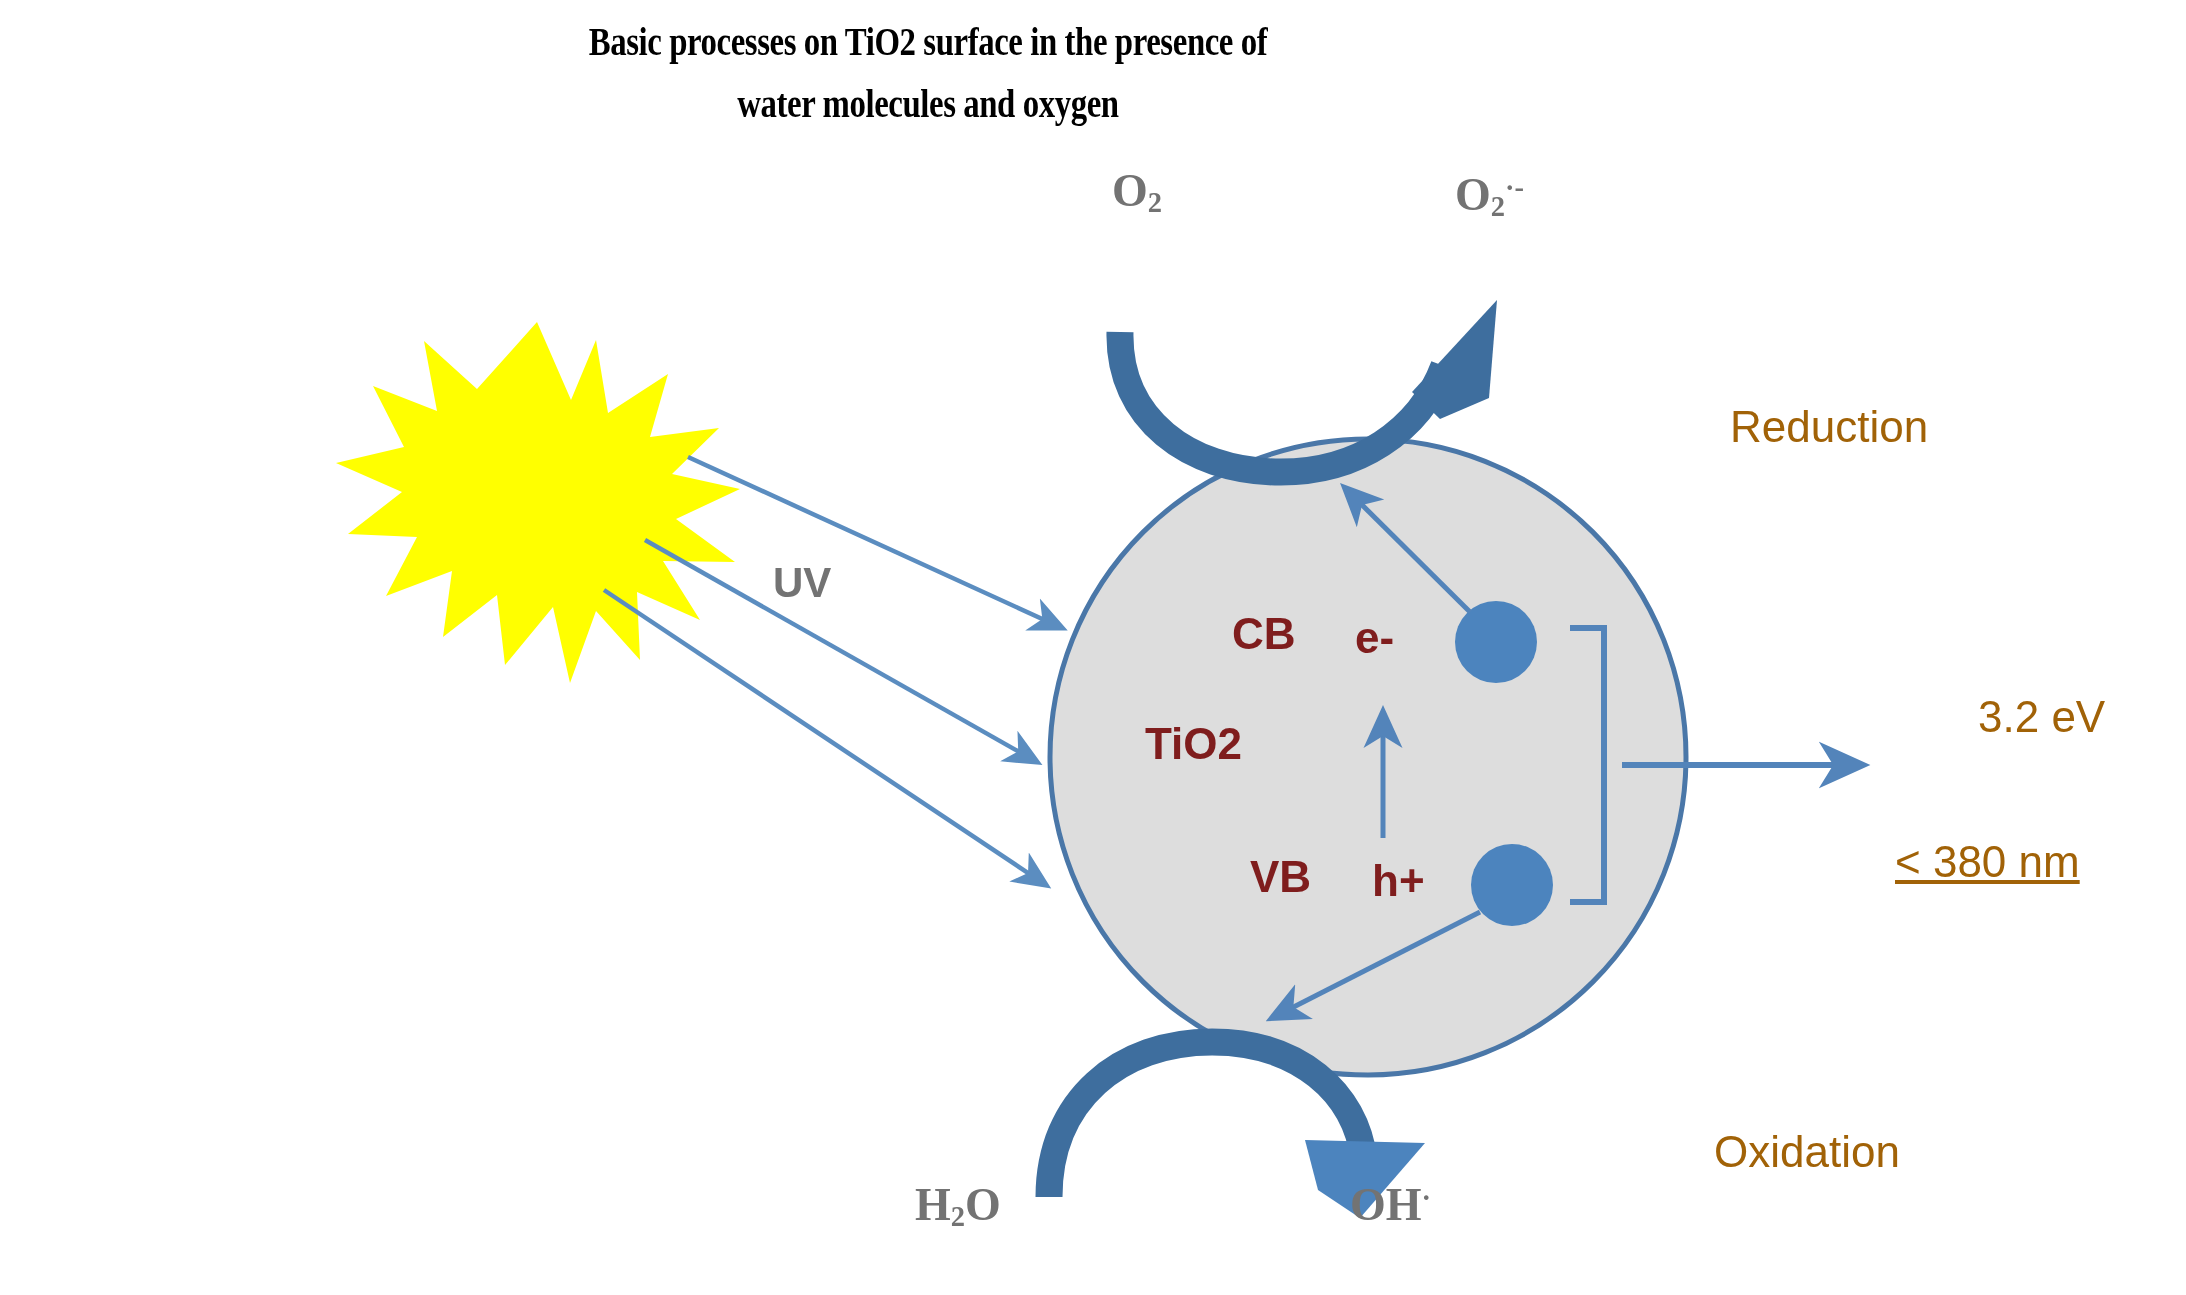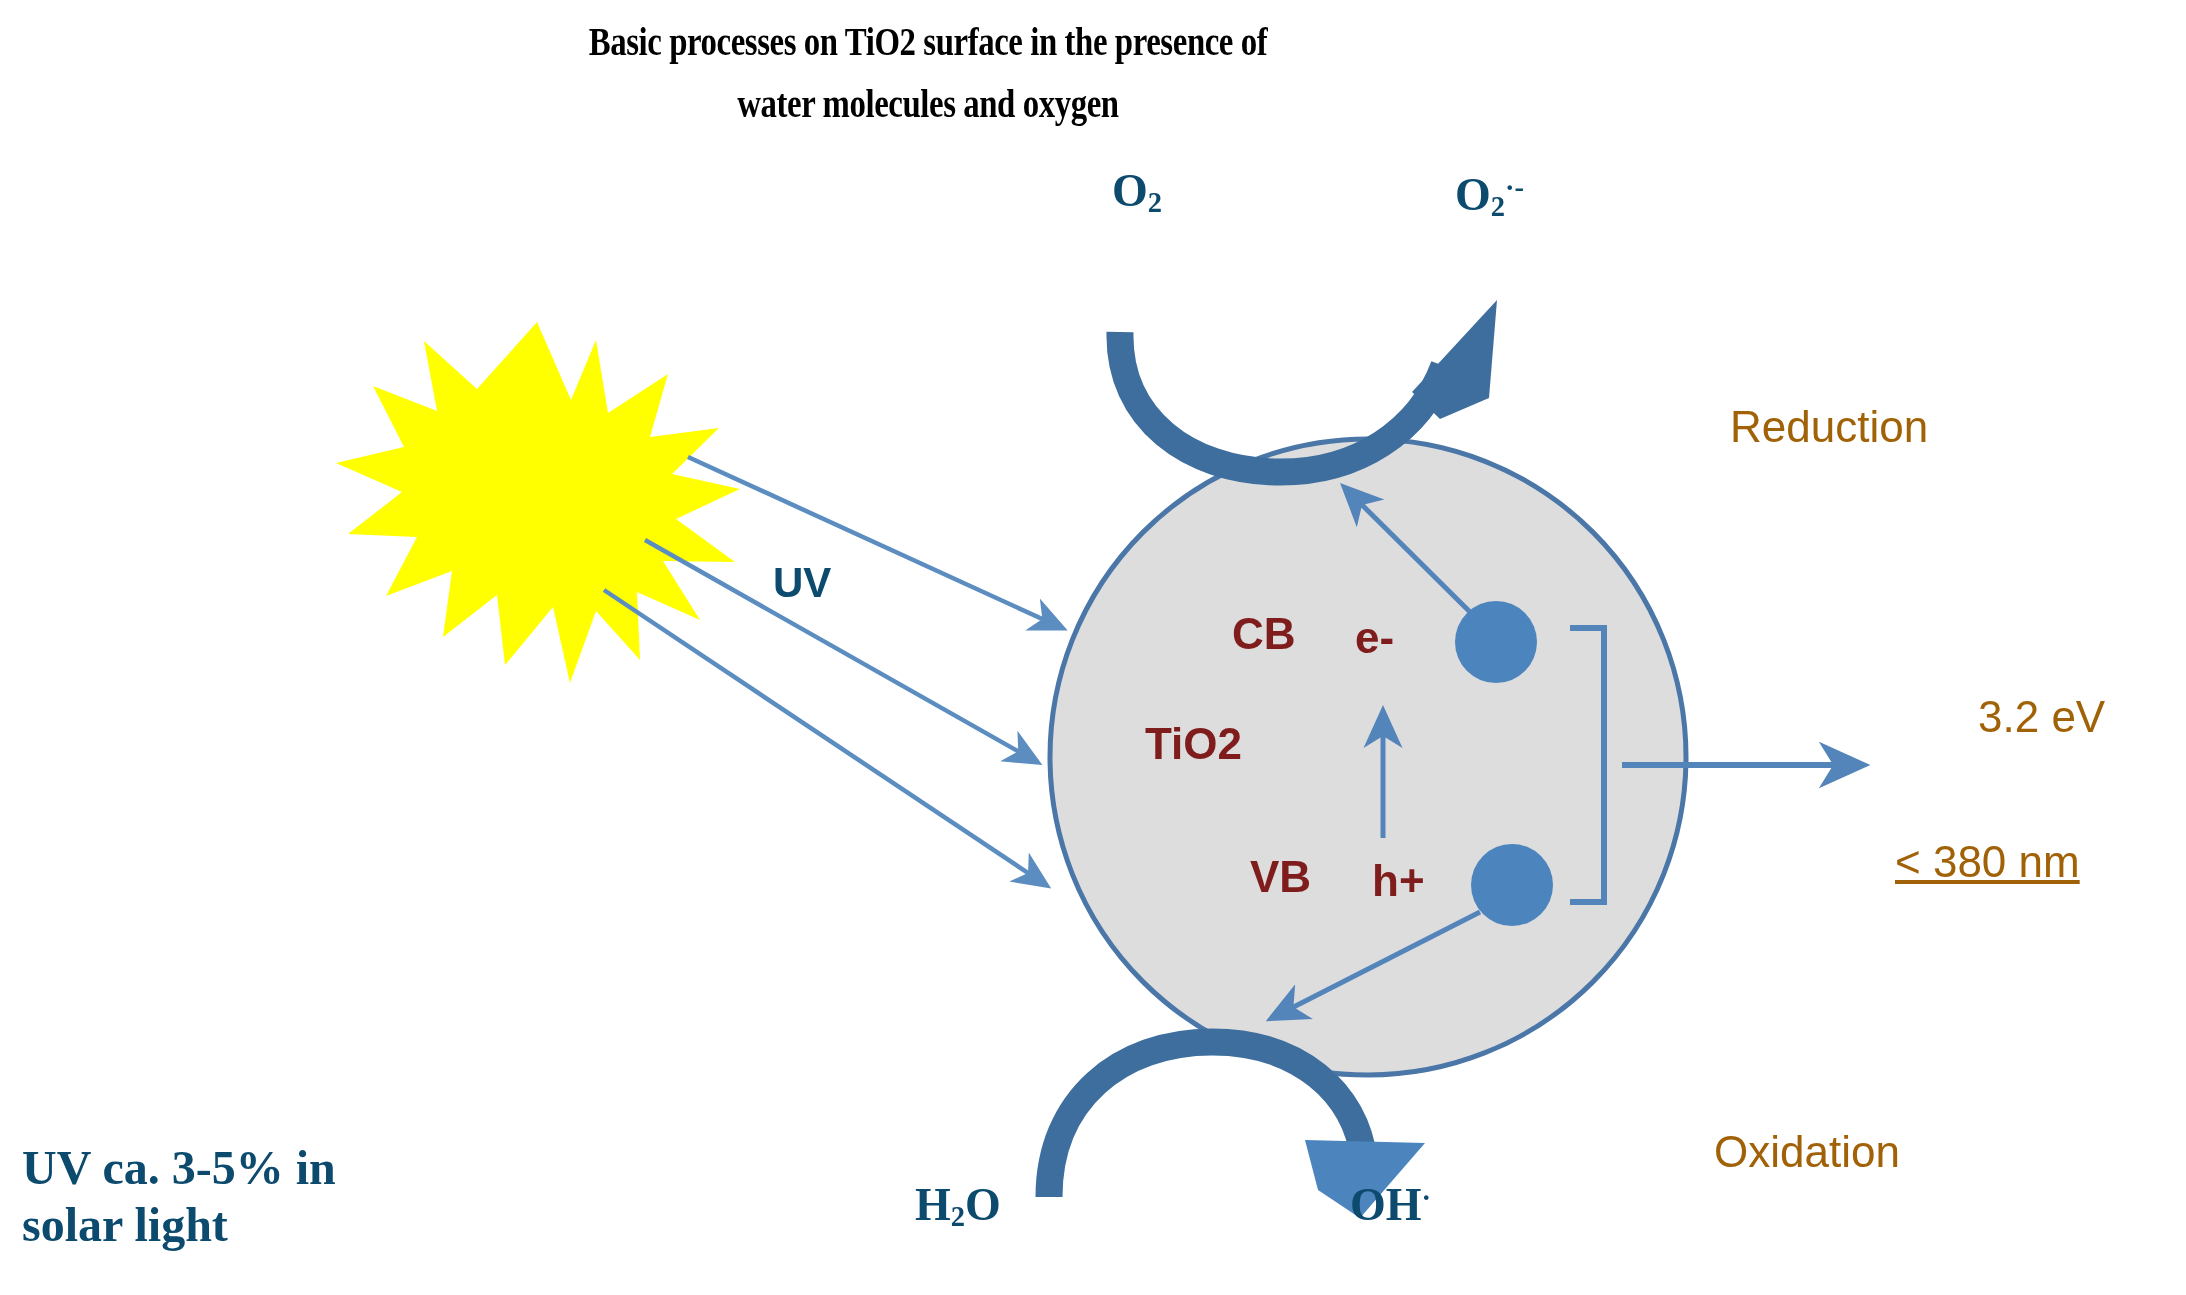--- a/index.html
+++ b/index.html
@@ -17,21 +17,21 @@
   }
   #art{
     position:absolute;
     left:0; top:0;
     width:2186px;
     height:1295px;
   }
   .lbl{
     position:absolute;
     white-space:nowrap;
-    color:#0c4a6e;
+    color:#737373;
     line-height:1;
   }
   
   .title-line{
     position:absolute;
     width:2186px;
     text-align:center;
     font-family:"Liberation Serif", serif;
     font-weight:bold;
     font-size:40px;
@@ -181,16 +181,14 @@
   <div class="lbl in-circle" id="lbl-cb">CB</div>
 
   <div class="lbl in-circle" id="lbl-e">e-</div>
 
   <div class="lbl in-circle" id="lbl-tio2">TiO2</div>
 
   <div class="lbl in-circle" id="lbl-vb">VB</div>
 
   <div class="lbl in-circle" id="lbl-h">h+</div>
 
-  <div class="lbl corner" id="lbl-corner">UV ca. 3-5% in
-solar light</div>
 
 </div>
 
 </body></html>

